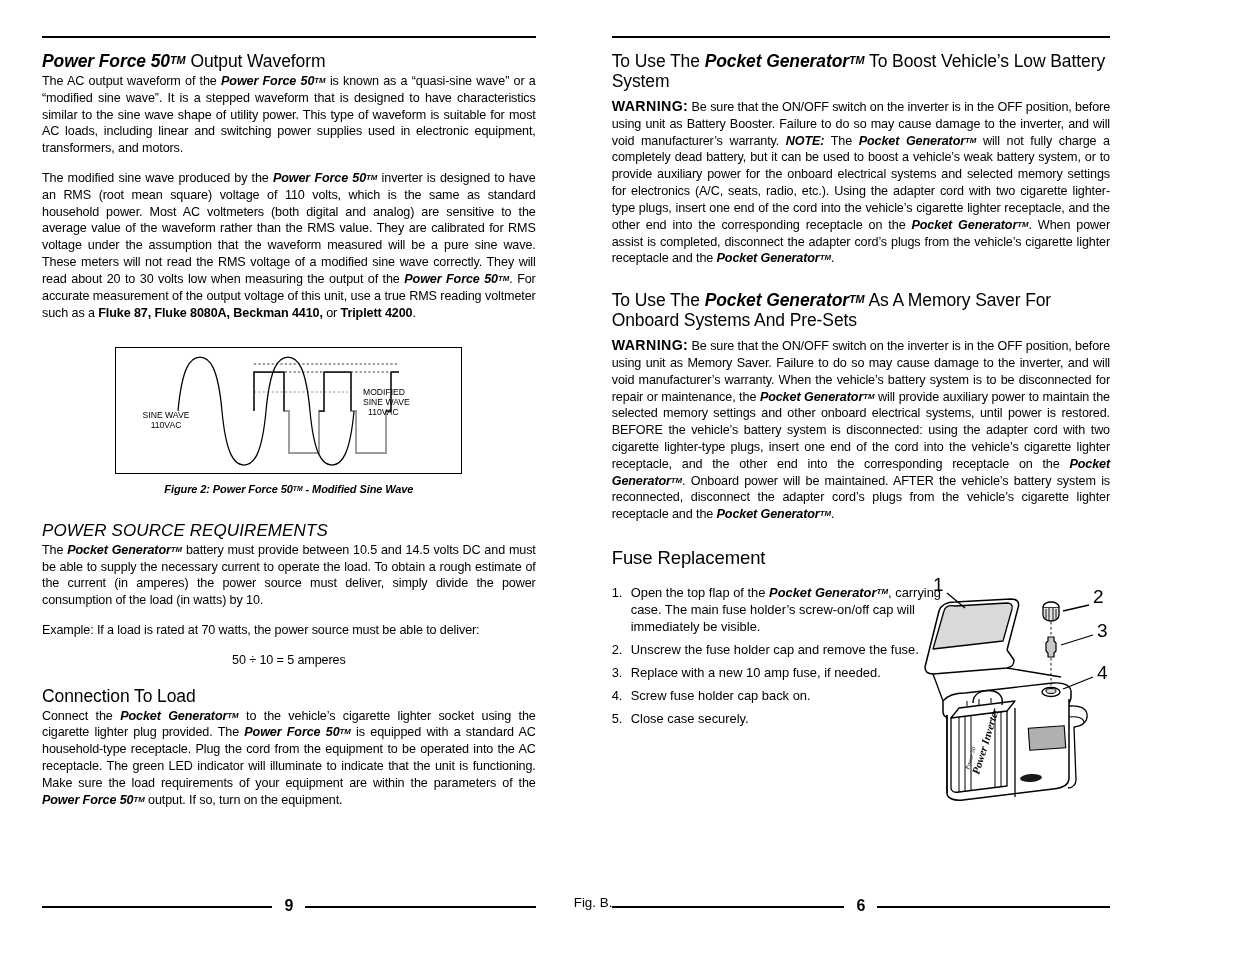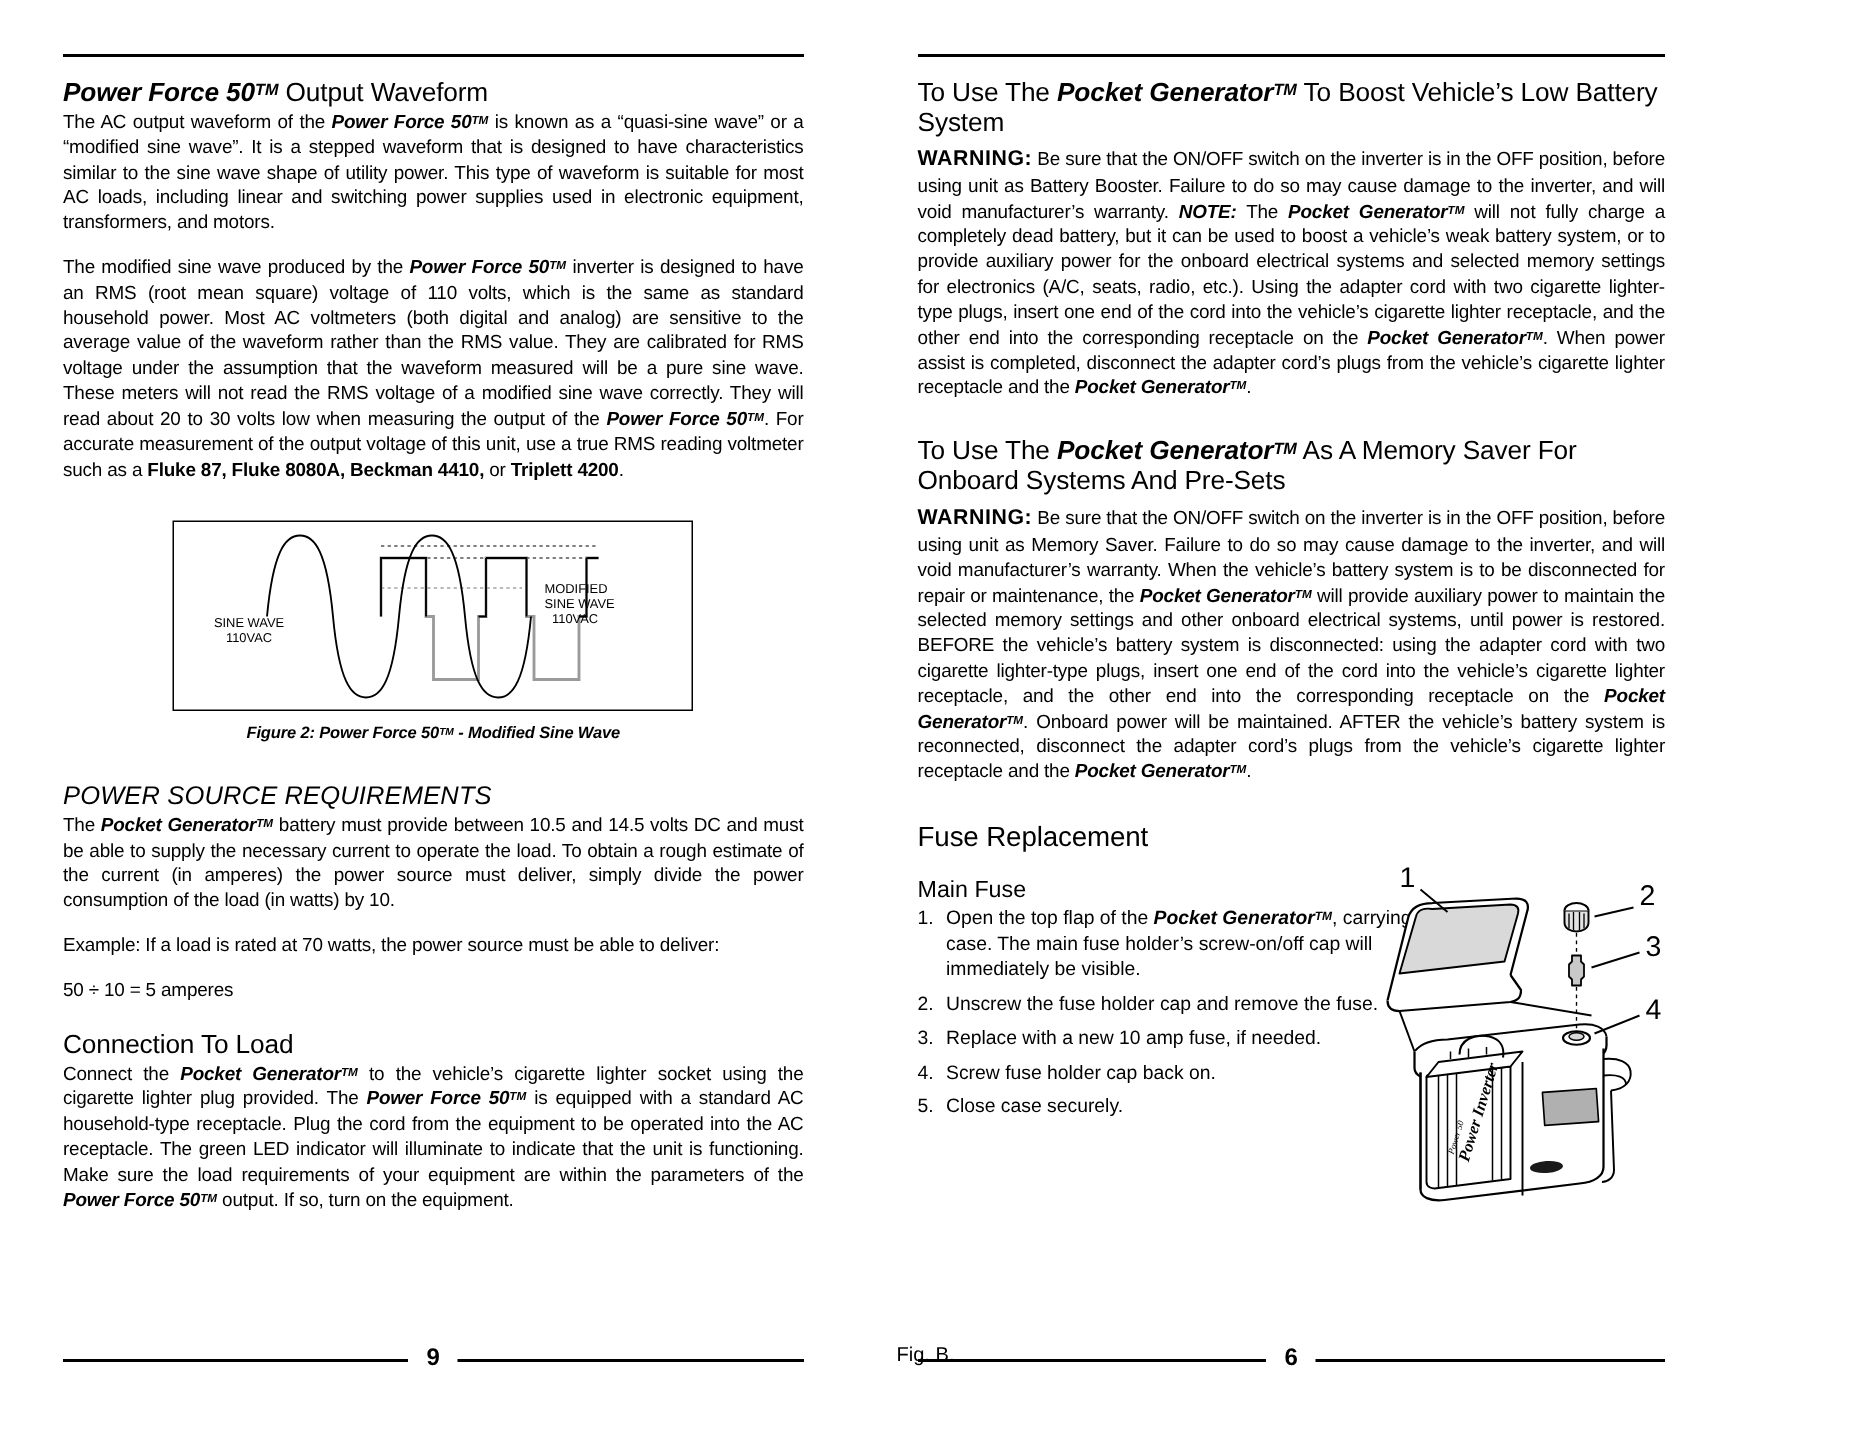--- a/index.html
+++ b/index.html
@@ -55,21 +55,21 @@
   }
   .body-text {
     font-size: 12.6px;
     line-height: 1.335;
     text-align: justify;
     margin: 0;
     letter-spacing: -0.12px;
   }
   .body-text.gap   { margin-top: 13px; }
   .body-text.left  { text-align: left; }
-  .body-text.center{ }
+  .body-text.center{ text-align: center; }
 
   b.pf { font-weight: bold; font-style: italic; }
   b.warn {
     font-weight: bold;
     font-size: 14.2px;
     letter-spacing: 0.4px;
   }
   b.note { font-weight: bold; font-style: italic; }
   b.plain { font-weight: bold; font-style: normal; }
   sup.tm { font-size: 0.62em; vertical-align: 0.32em; letter-spacing: 0; }
@@ -113,21 +113,21 @@
     top: 0;
   }
 
   
   .fuse-row { display: flex; }
   .fuse-text { width: 335px; }
   .fuse-fig  { flex: 1; position: relative; }
 
   .figb-label {
     position: absolute;
-    left: 24px;
+    left: 0;
     bottom: 44px;
     font-size: 13.4px;
   }
 
   
   .footer {
     position: absolute;
     bottom: 38px;
     left: 42px;
     right: 38px;
@@ -219,21 +219,20 @@
     <p class="body-text" style="margin-top:5px;"><b class="warn">WARNING:</b><span> Be sure that the ON/OFF switch on the inverter is in the OFF position, before using unit as Battery Booster. Failure to do so may cause damage to the inverter, and will void manufacturer’s warranty. </span><b class="note">NOTE:</b><span> The </span><b class="pf"><span>Pocket Generator</span><sup class="tm">TM</sup></b><span> will not fully charge a completely dead battery, but it can be used to boost a vehicle’s weak battery system, or to provide auxiliary power for the onboard electrical systems and selected memory settings for electronics (A/C, seats, radio, etc.). Using the adapter cord with two cigarette lighter-type plugs, insert one end of the cord into the vehicle’s cigarette lighter receptacle, and the other end into the corresponding receptacle on the </span><b class="pf"><span>Pocket Generator</span><sup class="tm">TM</sup></b><span>. When power assist is completed, disconnect the adapter cord’s plugs from the vehicle’s cigarette lighter receptacle and the </span><b class="pf"><span>Pocket Generator</span><sup class="tm">TM</sup></b><span>.</span></p>
 
     <h2 class="sec-head" style="margin-top:24px;"><span>To Use The </span><b class="pf"><span>Pocket Generator</span><sup class="tm">TM</sup></b><span> As A Memory Saver For Onboard Systems And Pre-Sets</span></h2>
 
     <p class="body-text" style="margin-top:5px;"><b class="warn">WARNING:</b><span> Be sure that the ON/OFF switch on the inverter is in the OFF position, before using unit as Memory Saver. Failure to do so may cause damage to the inverter, and will void manufacturer’s warranty. When the vehicle’s battery system is to be disconnected for repair or maintenance, the </span><b class="pf"><span>Pocket Generator</span><sup class="tm">TM</sup></b><span> will provide auxiliary power to maintain the selected memory settings and other onboard electrical systems, until power is restored. BEFORE the vehicle’s battery system is disconnected: using the adapter cord with two cigarette lighter-type plugs, insert one end of the cord into the vehicle’s cigarette lighter receptacle, and the other end into the corresponding receptacle on the </span><b class="pf"><span>Pocket Generator</span><sup class="tm">TM</sup></b><span>. Onboard power will be maintained. AFTER the vehicle’s battery system is reconnected, disconnect the adapter cord’s plugs from the vehicle’s cigarette lighter receptacle and the </span><b class="pf"><span>Pocket Generator</span><sup class="tm">TM</sup></b><span>.</span></p>
 
     <h2 class="sec-head" style="margin-top:24px;font-size:18.5px;">Fuse Replacement</h2>
 
     <div class="fuse-row" style="margin-top:17px;">
       <div class="fuse-text">
-        <h3 class="sub-head">Main Fuse</h3>
         <ol class="steps">
           <li><span class="num">1.</span><span>Open the top flap of the </span><b class="pf"><span>Pocket Generator</span><sup class="tm">TM</sup></b><span>, carrying case. The main fuse holder’s screw-on/off cap will immediately be visible.</span></li>
           <li><span class="num">2.</span><span>Unscrew the fuse holder cap and remove the fuse.</span></li>
           <li><span class="num">3.</span><span>Replace with a new 10 amp fuse, if needed.</span></li>
           <li><span class="num">4.</span><span>Screw fuse holder cap back on.</span></li>
           <li><span class="num">5.</span><span>Close case securely.</span></li>
         </ol>
         <div class="figb-label">Fig. B.</div>
       </div>
 

